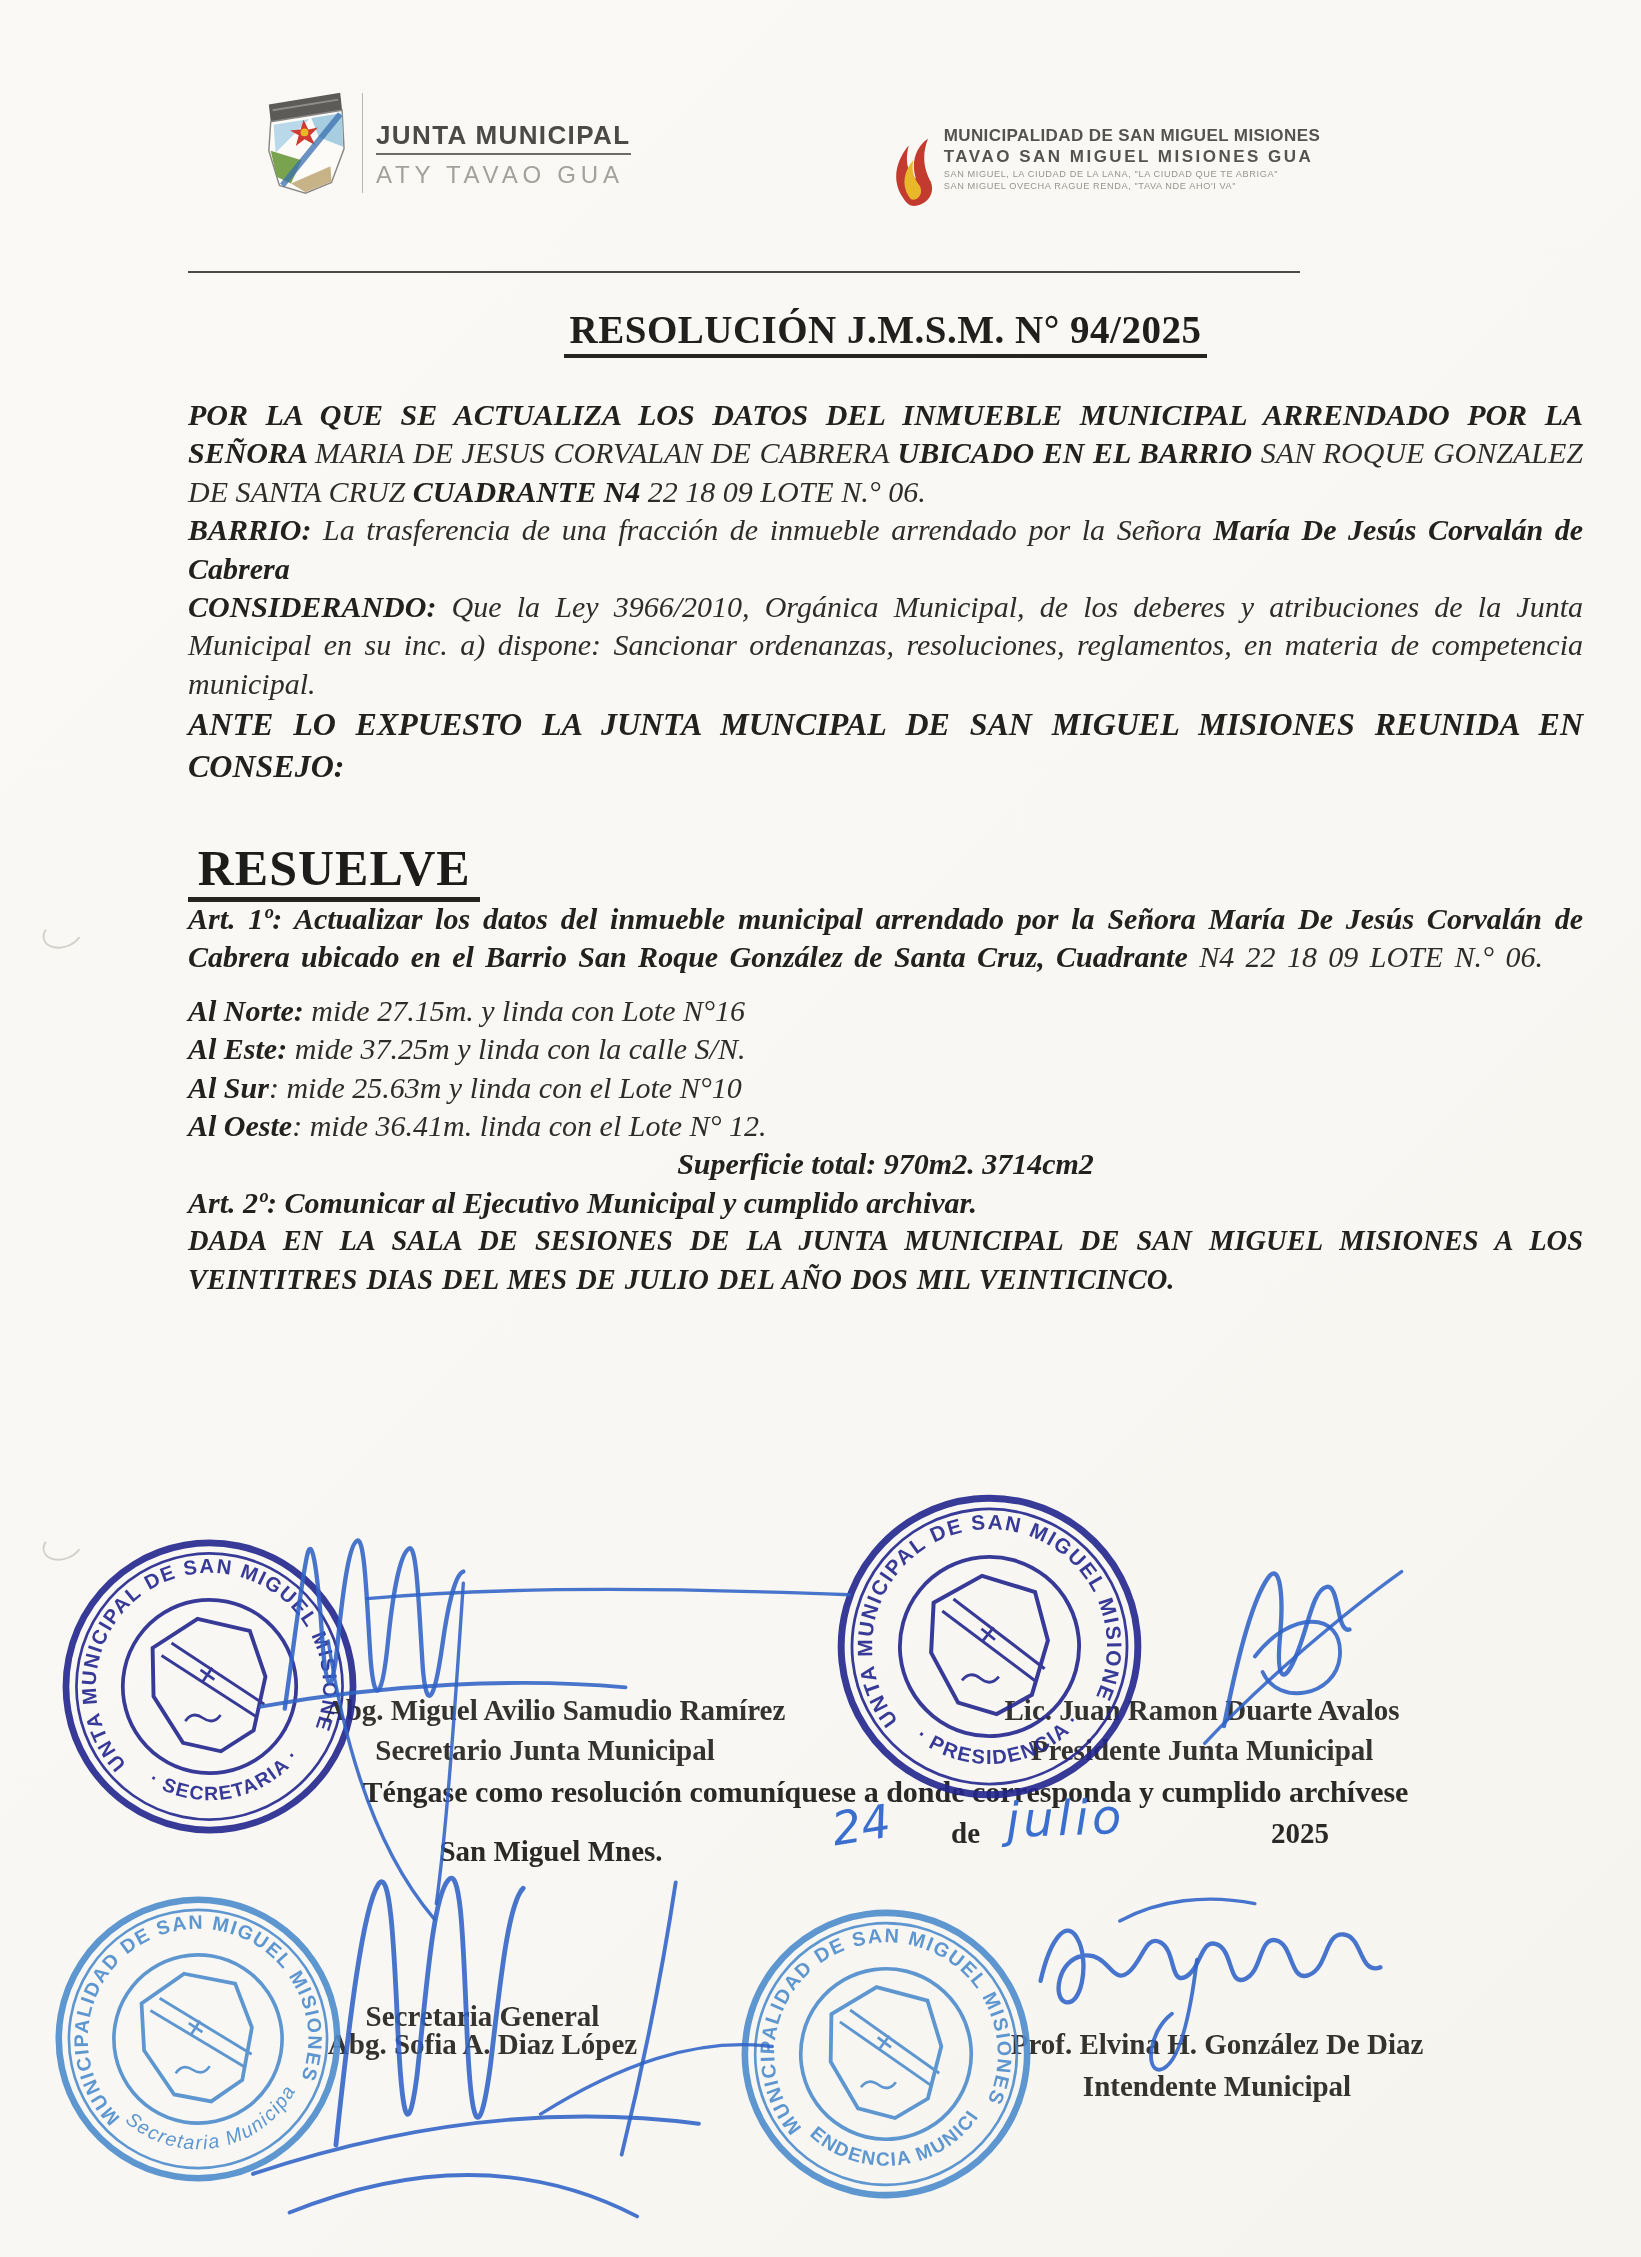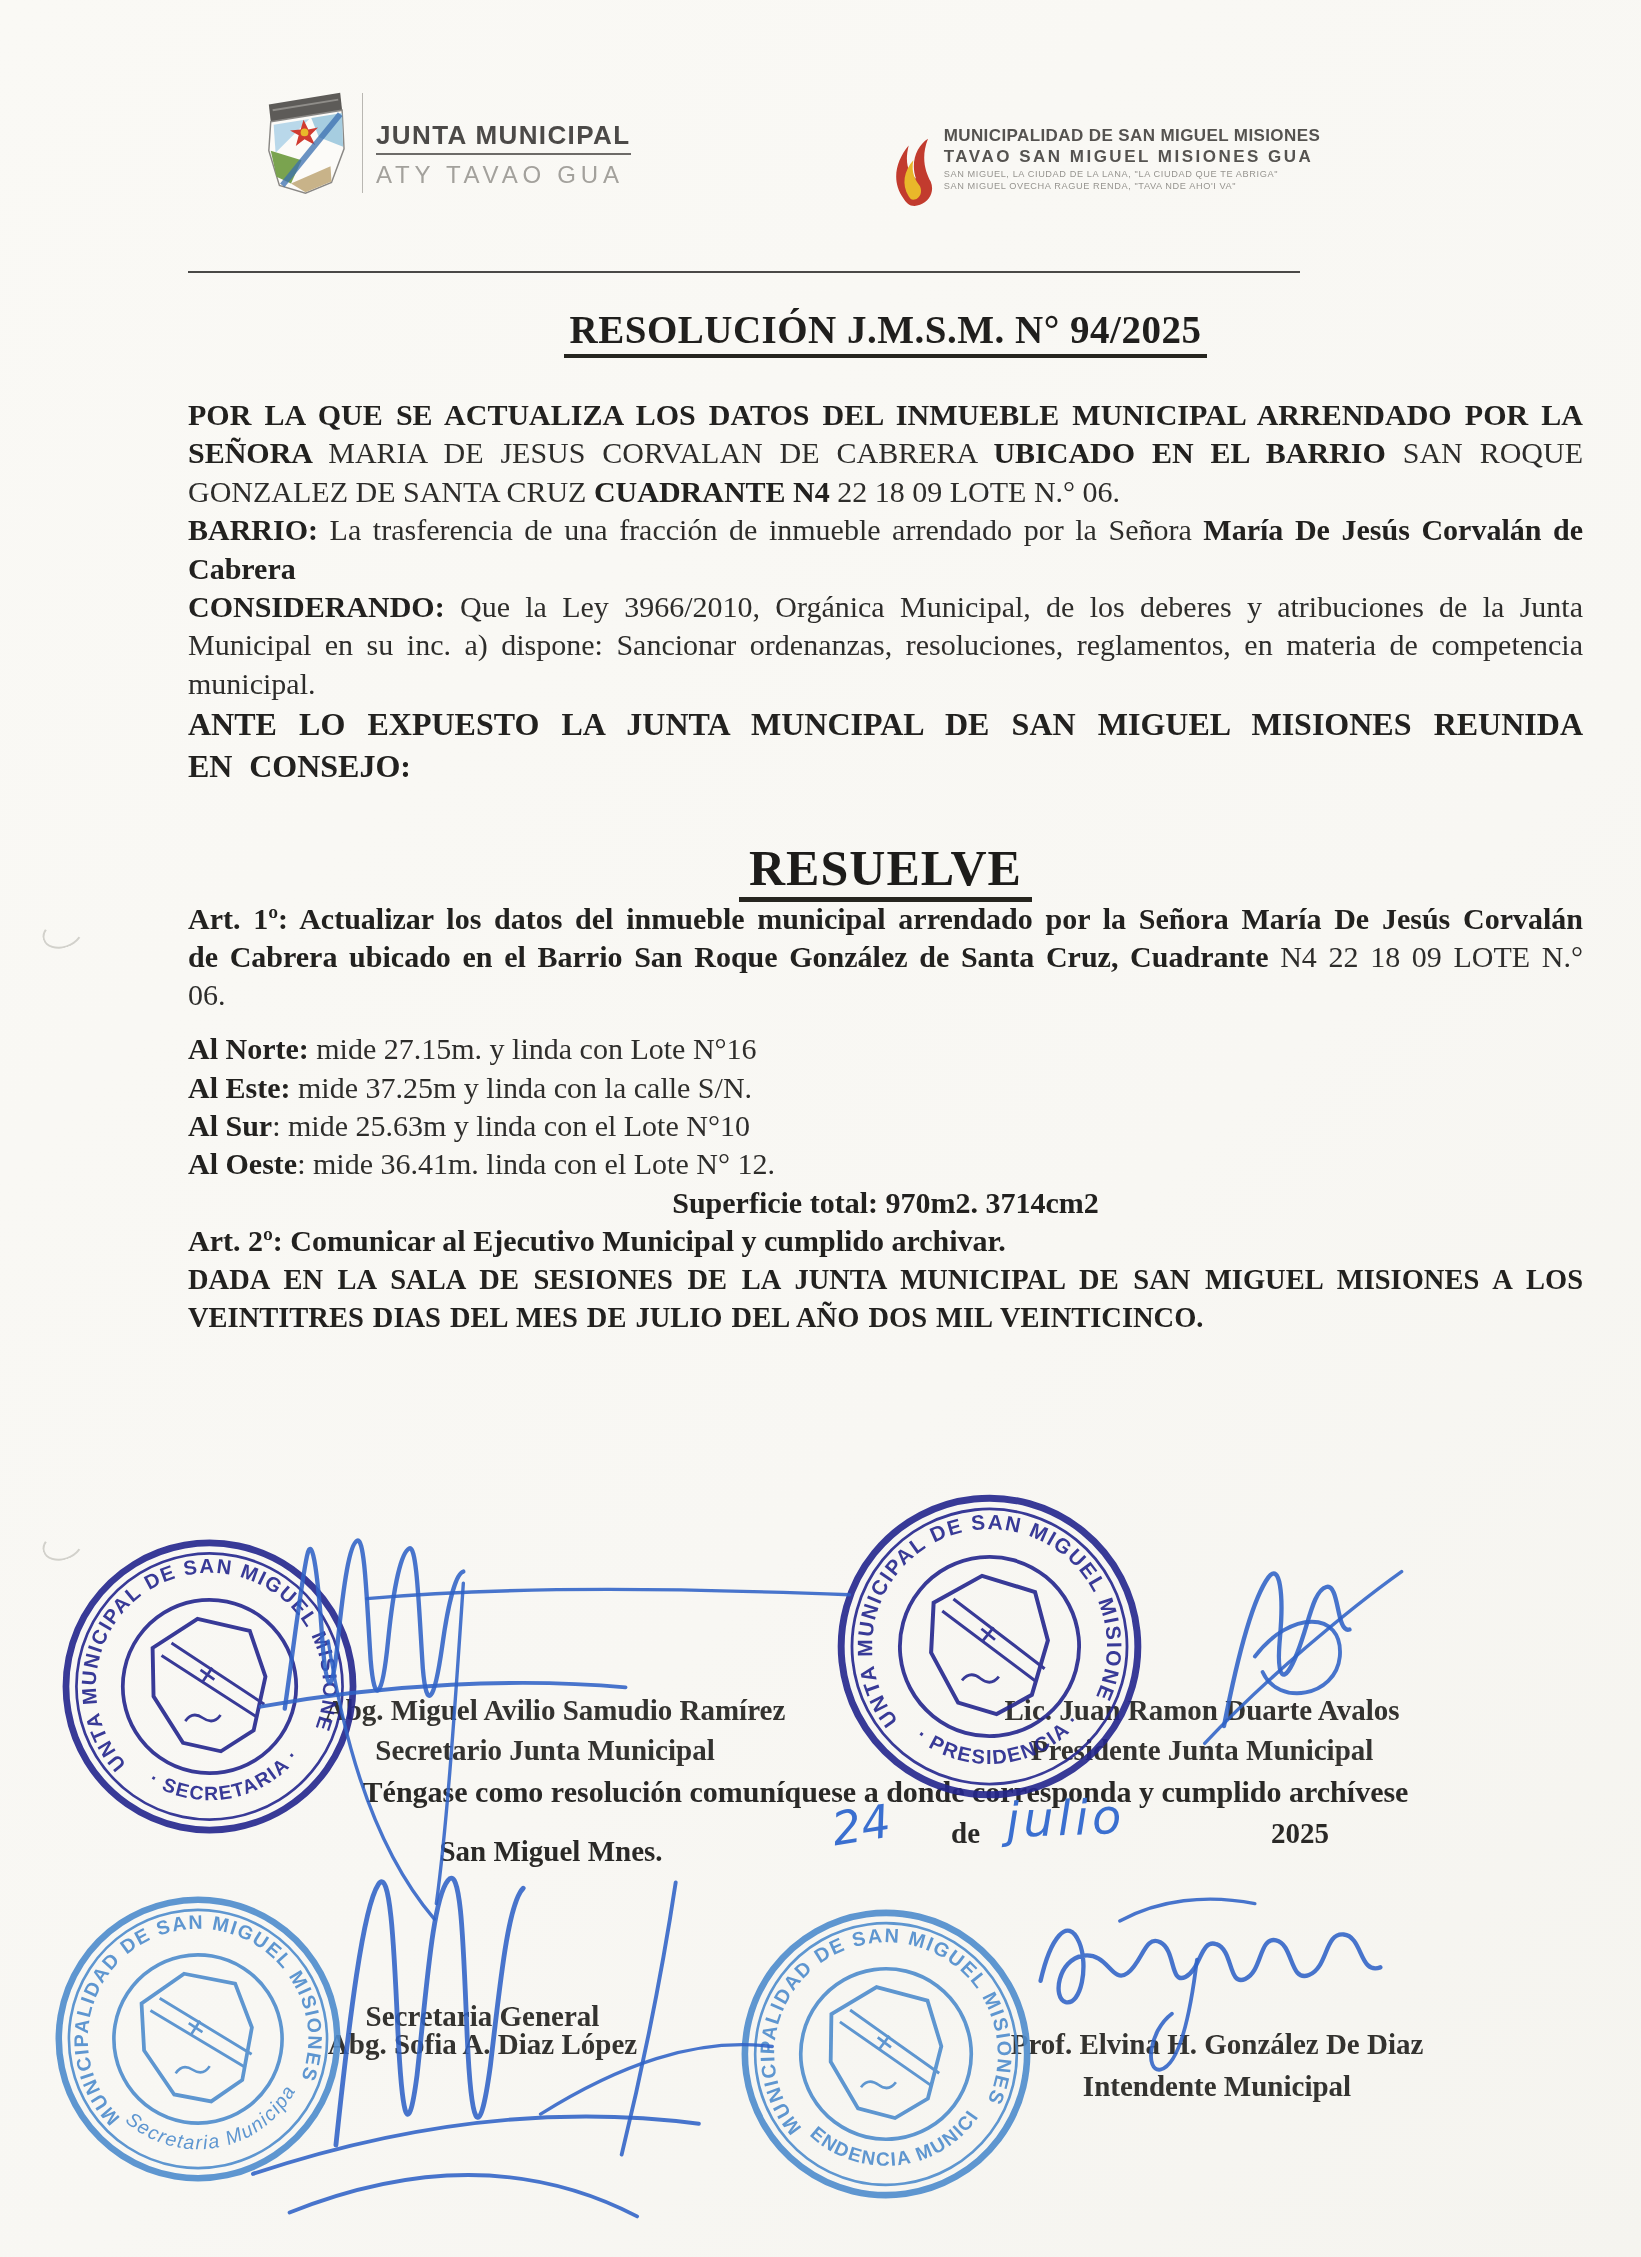--- a/index.html
+++ b/index.html
@@ -22,26 +22,26 @@
   .muni-l1{font-family:"Liberation Sans",sans-serif;font-weight:bold;font-size:17px;color:#555350;letter-spacing:0.4px;}
   .muni-l2{font-family:"Liberation Sans",sans-serif;font-weight:bold;font-size:17px;color:#555350;letter-spacing:2.5px;margin-top:1px;}
   .muni-l3,.muni-l4{font-family:"Liberation Sans",sans-serif;font-size:9.2px;color:#96948f;letter-spacing:0.6px;margin-top:1.9px;}
   .hrule{position:absolute;left:188px;top:271px;width:1112px;border-top:2.4px solid #4a4947;}
   
   .doc-title{position:absolute;left:188px;top:307px;width:1395px;text-align:center;}
   .doc-title span{font-size:39px;font-weight:bold;color:#201f1d;letter-spacing:0.5px;
     border-bottom:4.8px solid #26251f;padding:0 5.8px 2.9px 5.8px;}
   
   .body-col{position:absolute;left:188px;top:396px;width:1395px;font-size:30px;line-height:1.28;text-align:justify;}
-  .body-col p{margin:0;}
+  .body-col p{margin:0;font-style:italic;}
   .b{font-weight:bold;color:#22211f;}
   .p-vista{margin-top:1px;}
   .p-considerando{margin-top:1.9px;}
   .p-ante{margin-top:13.5px;font-weight:bold;font-size:32px;color:#22211f;word-spacing:8.7px;line-height:1.32;}
-  .resuelve-wrap{margin-top:48px;text-align:center;}
+  .resuelve-wrap{margin-top:48px;}
   .resuelve-wrap span{font-size:50px;font-weight:bold;color:#1d1c1a;letter-spacing:1px;border-bottom:5.8px solid #26251f;padding:0 9.7px 1.9px 9.7px;}
   .p-art1{margin-top:41px;word-spacing:3.9px;}
   .bound{margin-top:24px;text-align:left;}
   .bound.first{margin-top:15.4px;}
   .superficie{margin-top:41px;text-align:center;font-weight:bold;color:#22211f;}
   .p-art2{margin-top:35px;font-weight:bold;color:#22211f;text-align:left;}
   .p-dada{margin-top:23px;font-weight:bold;color:#22211f;font-size:28.5px;line-height:1.35;word-spacing:1.9px;}
   
   .sig-name{position:absolute;text-align:center;font-weight:bold;font-size:29px;color:#343330;}
   .sig-role{position:absolute;text-align:center;font-weight:bold;font-size:29px;color:#343330;}

